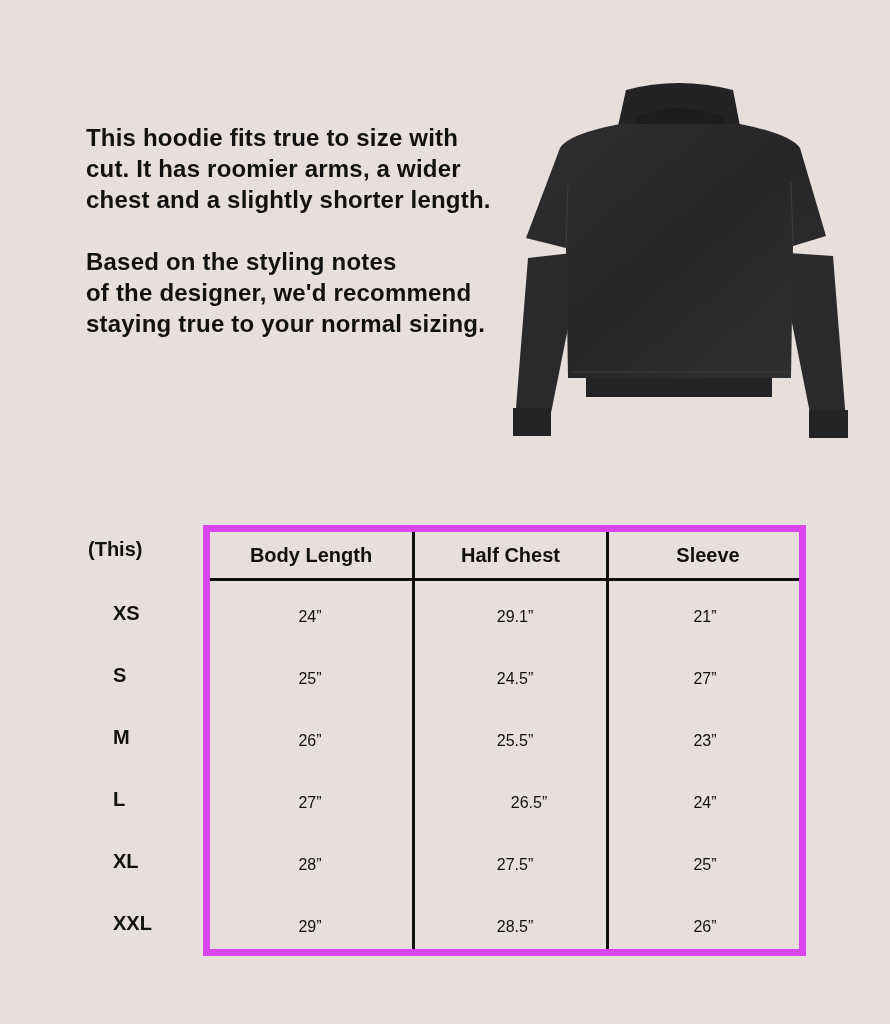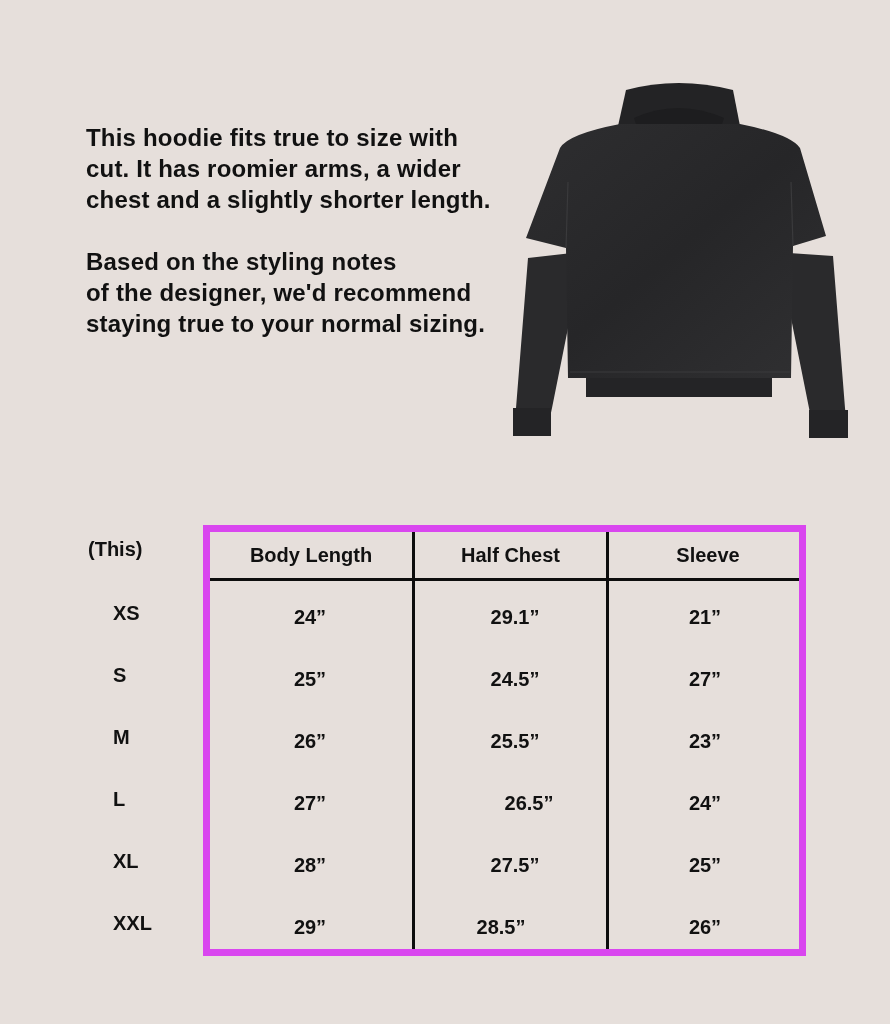--- a/index.html
+++ b/index.html
@@ -38,21 +38,21 @@
     position: absolute; left: 0; right: 0; top: 46px; height: 3px; background: #0d0d0d;
   }
   .vline {
     position: absolute; top: 0; bottom: 0; width: 3px; background: #0d0d0d;
   }
   .th {
     position: absolute; top: 0; height: 46px; display: flex; align-items: center; justify-content: center;
     font-size: 20px; font-weight: bold;
   }
   .td {
-    position: absolute; font-size: 20px; font-weight: bold; text-align: center;
+    position: absolute; font-size: 16px; font-weight: normal; text-align: center;
     transform: translateY(-50%);
   }
 </style>
 </head>
 <body>
 
 <div class="intro">
   <p>
     <span class="line">This hoodie fits true to size with</span>
     <span class="line">cut. It has roomier arms, a wider</span>
@@ -126,15 +126,15 @@
 
   <div class="td" style="left:60px;width:80px;top:271px">27”</div>
   <div class="td" style="left:264px;width:110px;top:271px">26.5”</div>
   <div class="td" style="left:455px;width:80px;top:271px">24”</div>
 
   <div class="td" style="left:60px;width:80px;top:333px">28”</div>
   <div class="td" style="left:250px;width:110px;top:333px">27.5”</div>
   <div class="td" style="left:455px;width:80px;top:333px">25”</div>
 
   <div class="td" style="left:60px;width:80px;top:395px">29”</div>
-  <div class="td" style="left:236px;width:110px;top:395px">28.5”</div>
+  <div class="td" style="left:250px;width:110px;top:395px">28.5”</div>
   <div class="td" style="left:455px;width:80px;top:395px">26”</div>
 </div>
 
 </body></html>

